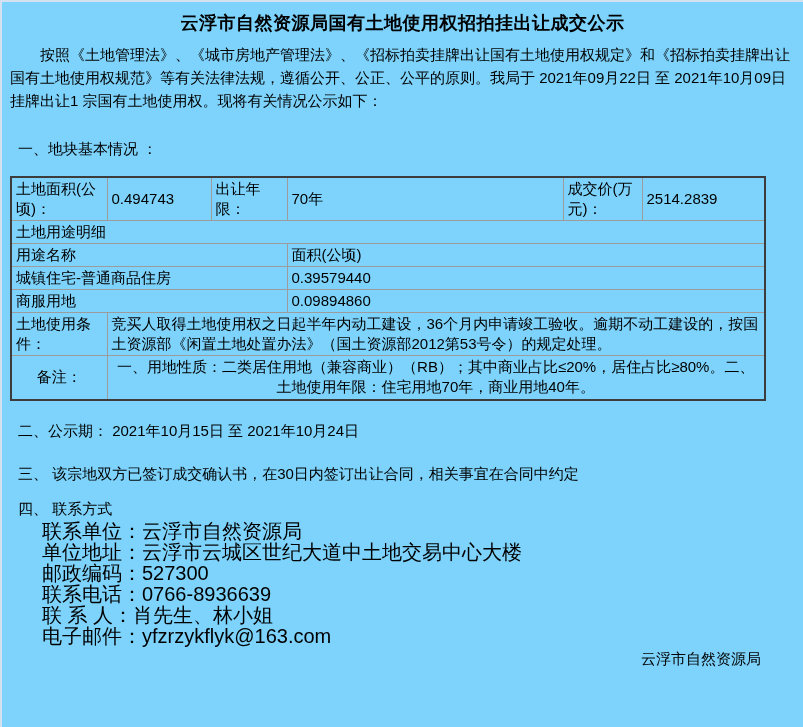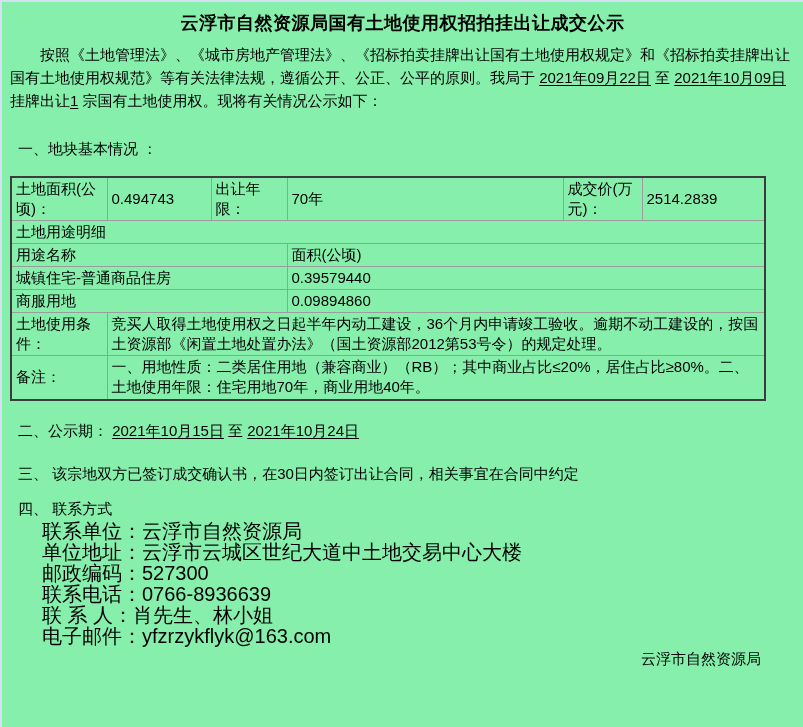--- a/index.html
+++ b/index.html
@@ -1,35 +1,35 @@
 <!DOCTYPE html>
 <html><head>
 <meta charset="utf-8">
 <style>
   * { margin:0; padding:0; box-sizing:border-box; }
   html,body { background:#fff; }
   body { width:803px; height:727px; overflow:hidden; }
   .page {
     width:803px; height:727px;
-    background:#86efac;
+    background:#7dd3fc;
     border-top:2px solid #d3e1f1;
     border-left:2px solid #d3e1f1;
     font-family:"Liberation Sans","DejaVu Sans",sans-serif;
     color:#000;
   }
   .title {
     font-size:18px; font-weight:bold; text-align:center;
     padding-top:9px; letter-spacing:0.5px;
   }
   .intro {
     margin:8px 6px 0 8px;
     font-size:15px; line-height:23px;
     text-indent:2em;
   }
-  .u { text-decoration:underline; text-underline-offset:2px; }
+  .u { text-underline-offset:2px; }
   .sec { font-size:15px; margin-left:16px; }
   .sec1 { margin-top:28px; }
   .sec2 { margin-top:21px; }
   .sec3 { margin-top:24px; }
   .sec4 { margin-top:16px; }
   table.land {
     border-collapse:collapse;
     table-layout:fixed;
     width:754px;
     margin:17px 0 0 8px;
@@ -38,21 +38,21 @@
   table.land td {
     border:1px solid #9c9c9c;
     font-size:15px; line-height:20px;
     padding:1px 4px;
     vertical-align:middle;
     word-break:break-all;
   }
   tr.h42 { height:42px; }
   tr.h43 { height:43px; }
   tr.h22 { height:22px; }
-  tr.h44 { height:44px; }
+  tr.h44 { height:44px;text-align:center; }
   .contact { margin:2px 0 0 40px; }
   .contact div { font-size:20px; line-height:21px; }
   .footer { text-align:right; padding-right:42px; margin-top:1px; }
   .footer div { font-size:15px; line-height:22px; }
 </style>
 </head>
 <body>
 
 <div class="page">
 

